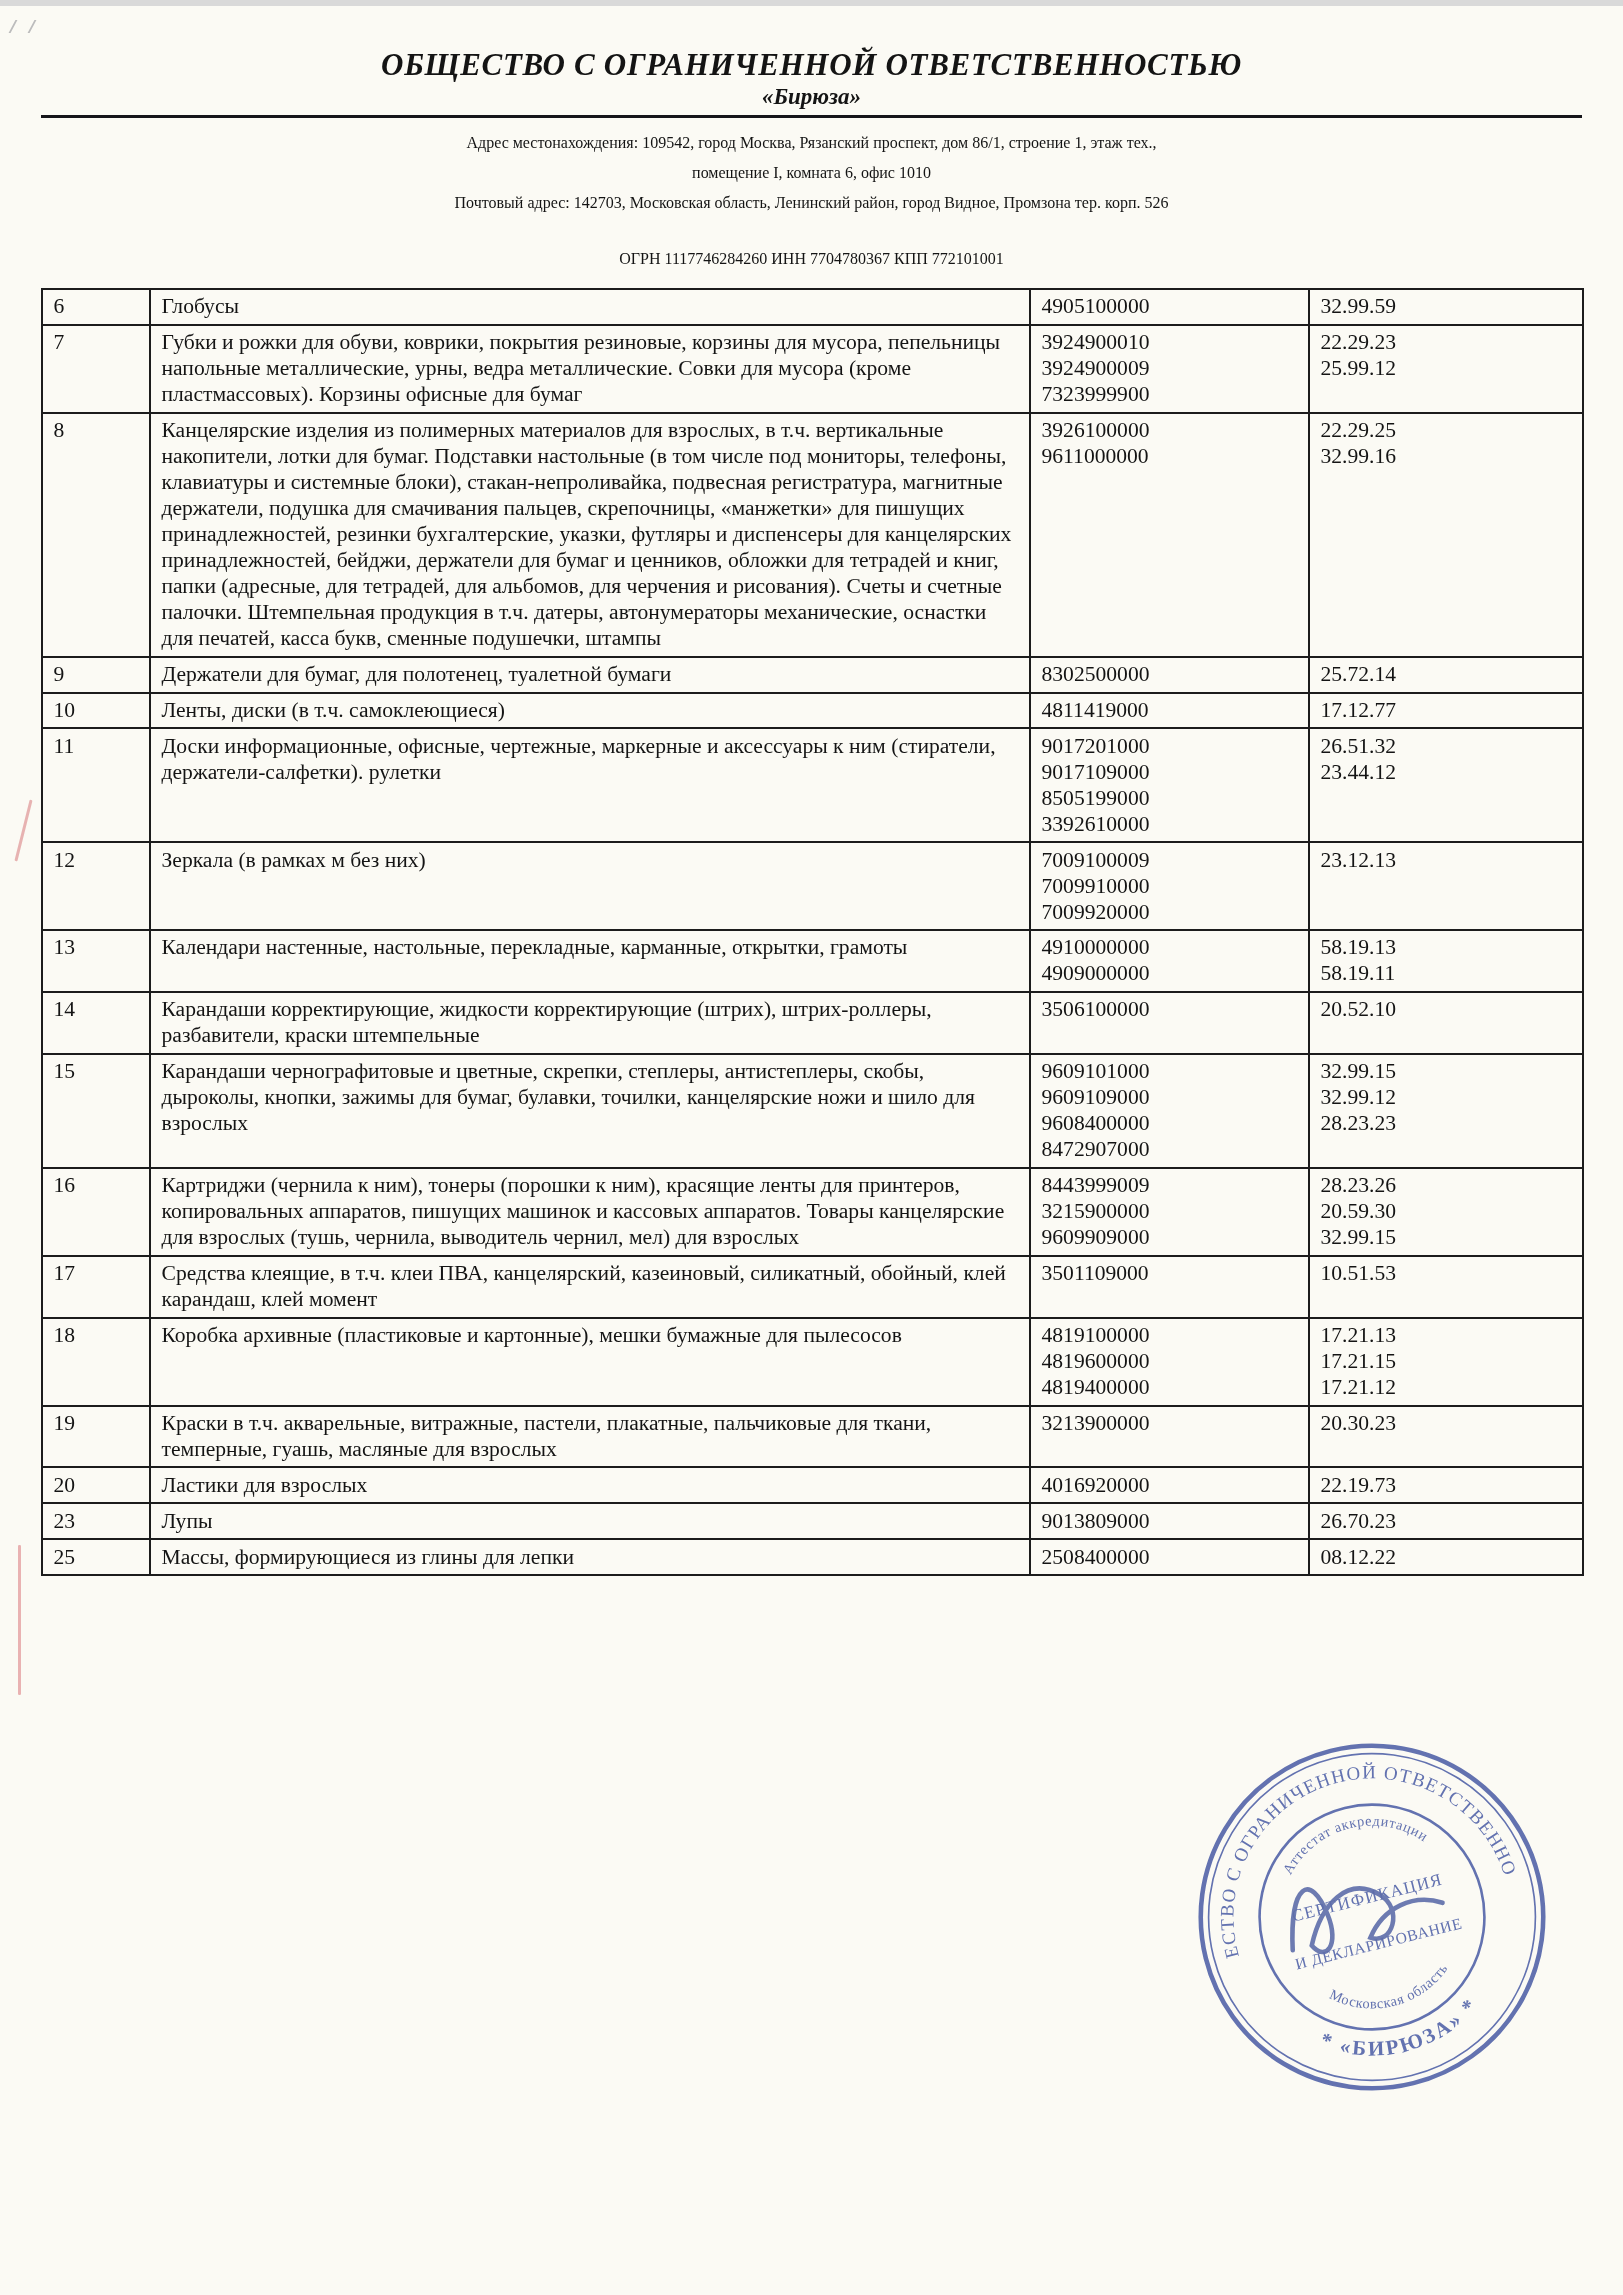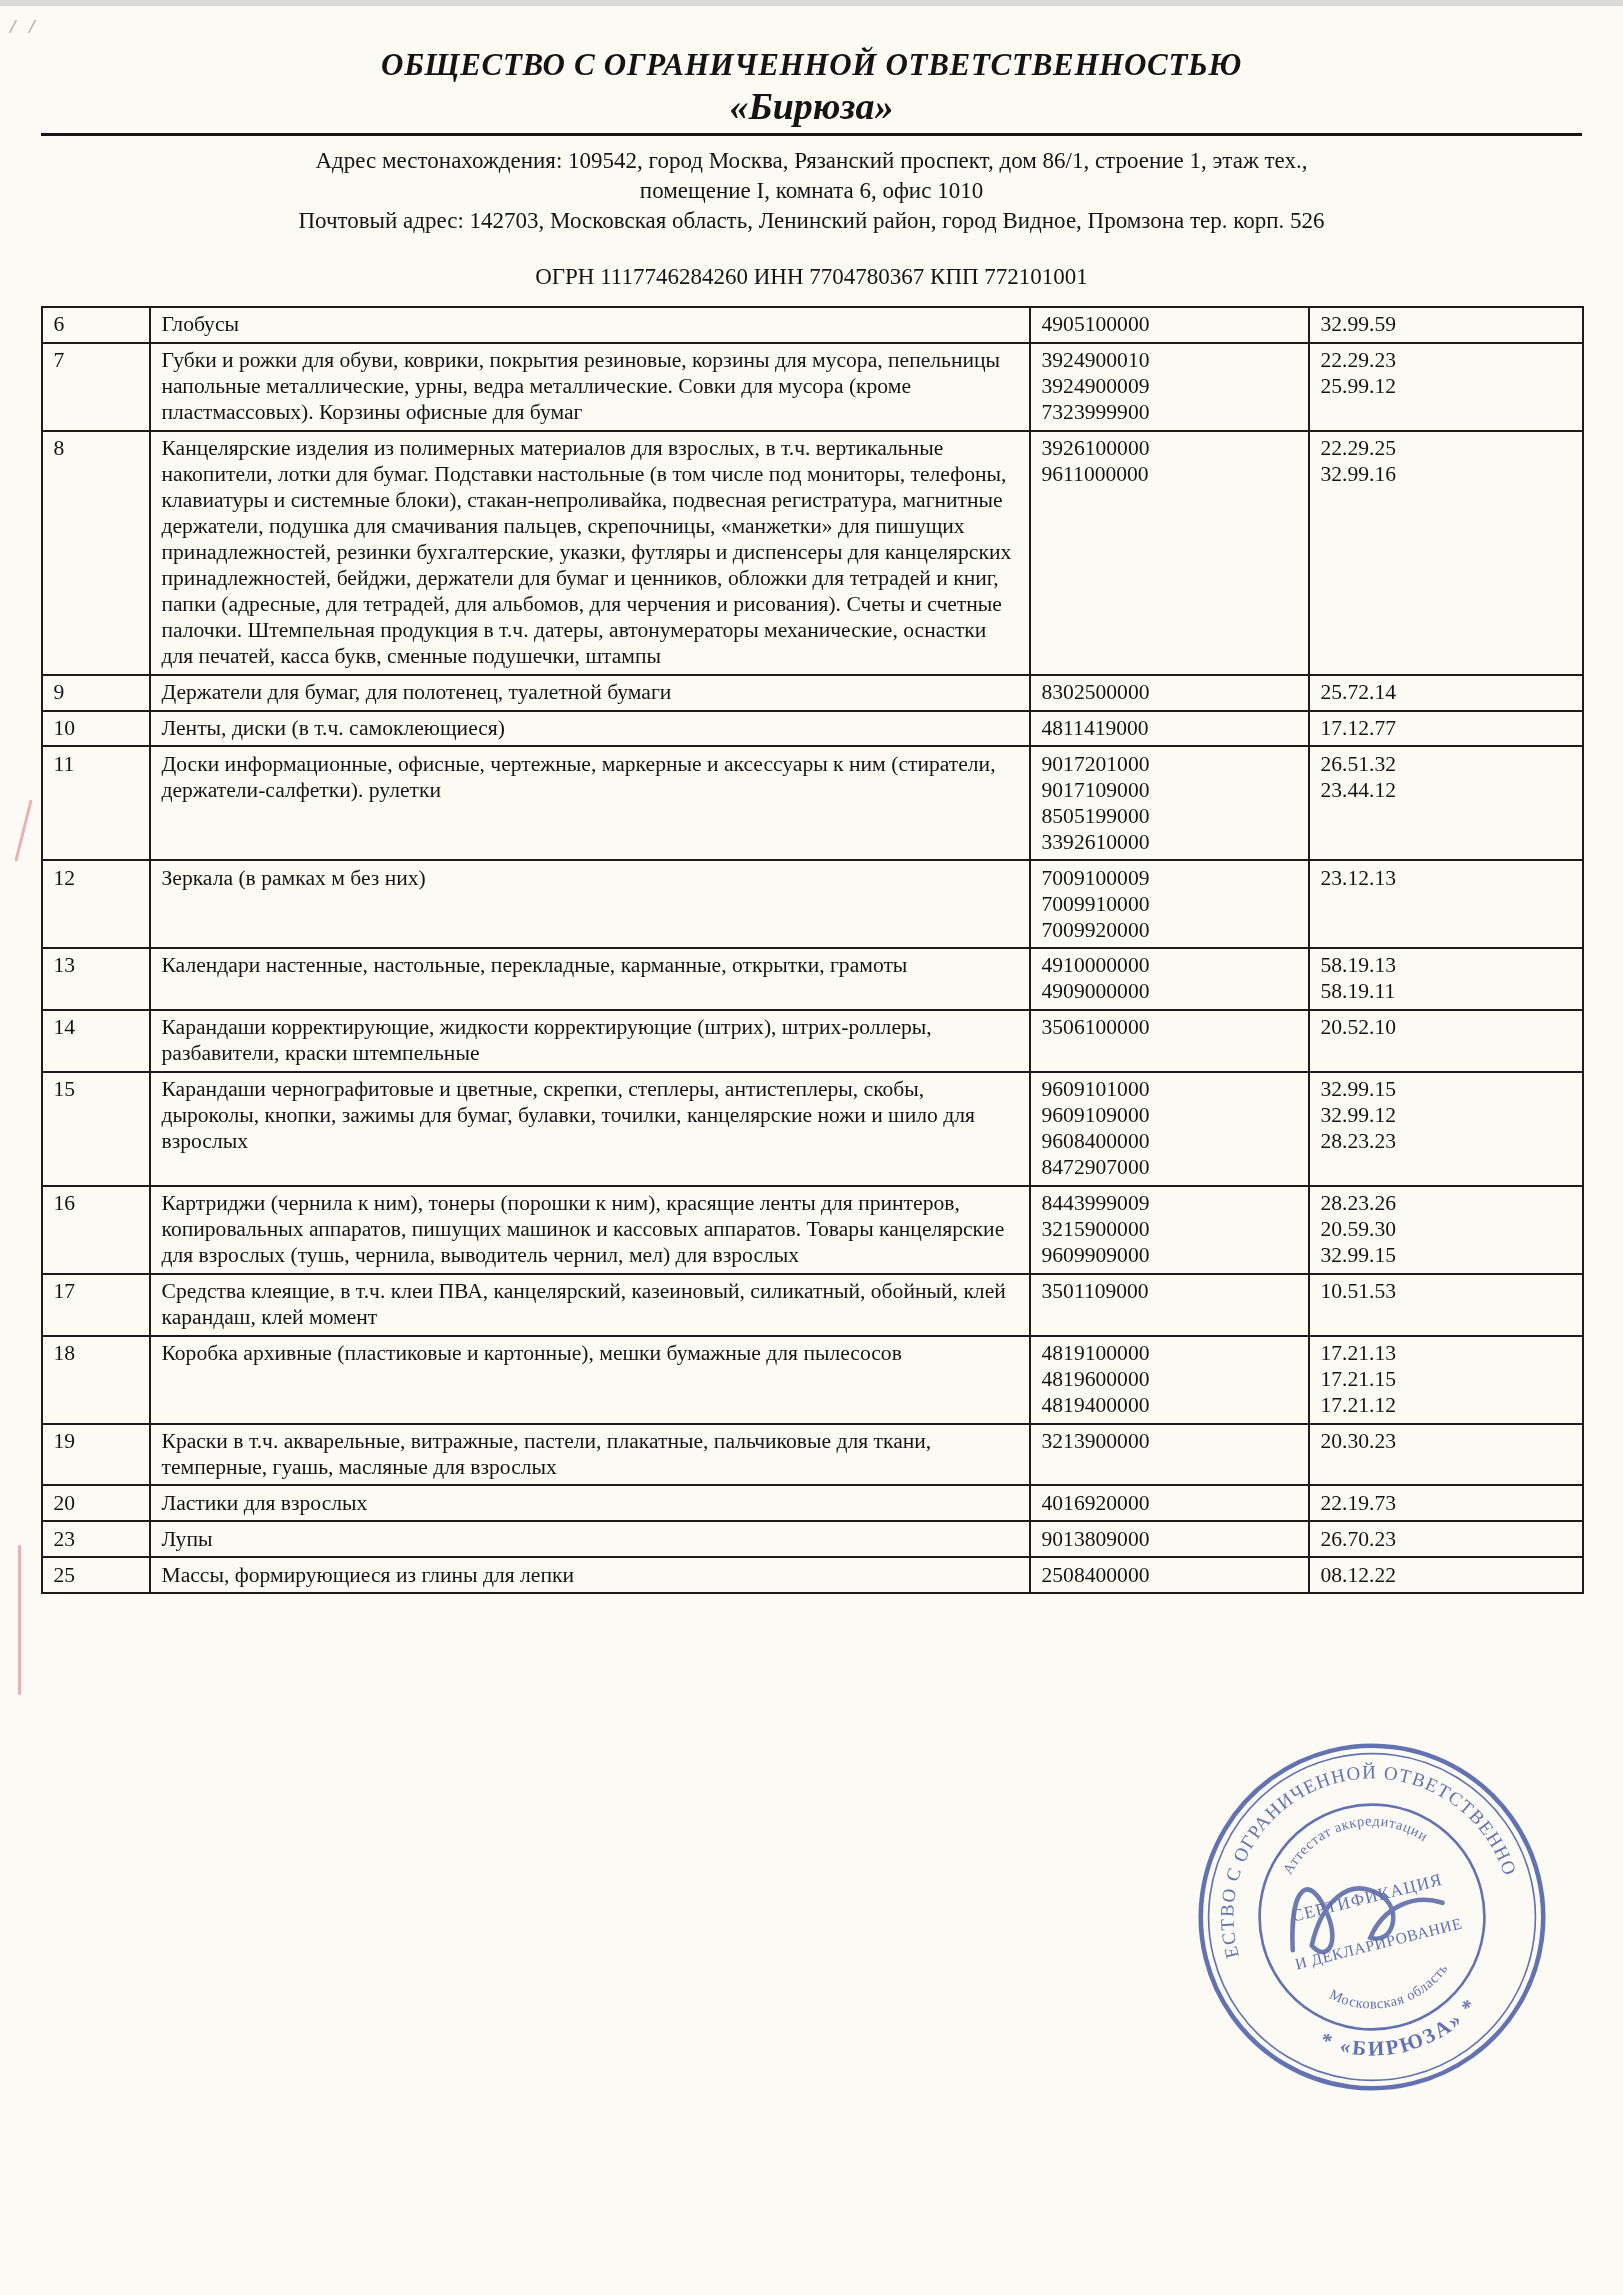--- a/index.html
+++ b/index.html
@@ -14,24 +14,24 @@
     box-sizing:border-box;
     padding:38px 41px 0 41px;
   }
   
   .org-type{
     text-align:center;font-weight:bold;font-style:italic;
     font-size:31px;letter-spacing:0.7px;margin:2.6px 0 1.3px 0;
   }
   .org-name{
     text-align:center;font-weight:bold;font-style:italic;
-    font-size:38px;margin:1.3px 0 5.2px 0;
+    font-size:23px;margin:1.3px 0 5.2px 0;
   }
   .header-rule{height:3.3px;background:#15151a;margin:1.3px 0 9.2px 0;}
-  .addr{ text-align:center;font-size:23px;line-height:30px;margin:0; }
+  .addr{ text-align:center;font-size:16px;line-height:30px;margin:0; }
   .gap{height:26px;}
   
   table.items{
     width:1541px;border-collapse:collapse;table-layout:fixed;
     margin-top:14.4px;font-size:21.6px;line-height:26px;
   }
   table.items td{
     border:2px solid #1c1c1c;
     vertical-align:top;
     padding:3.3px 9.2px 4.6px 10.5px;

